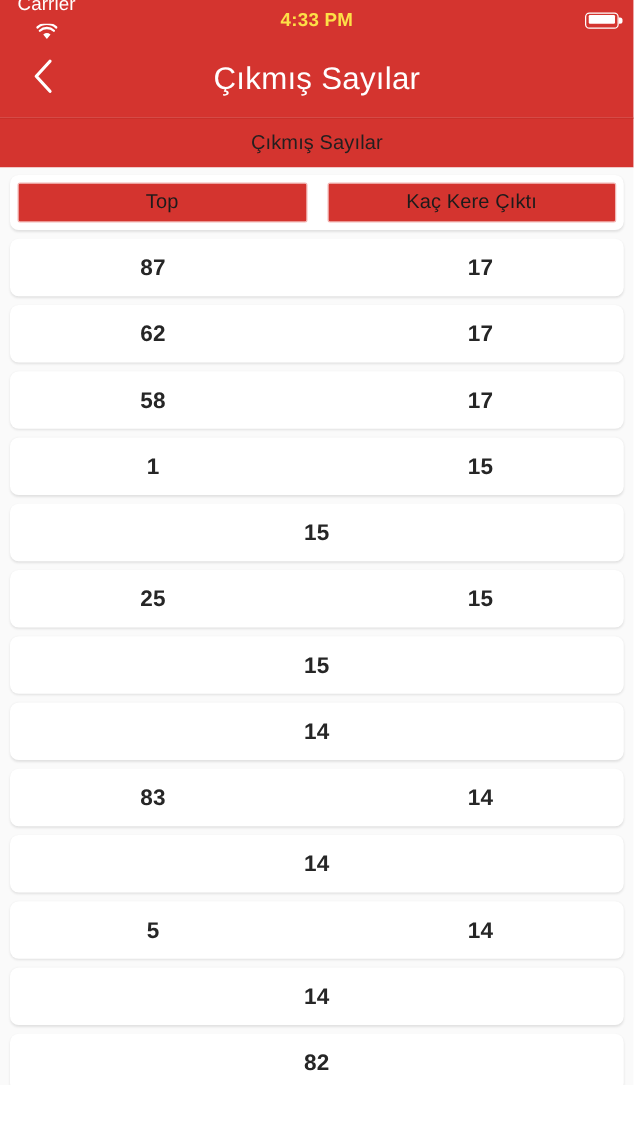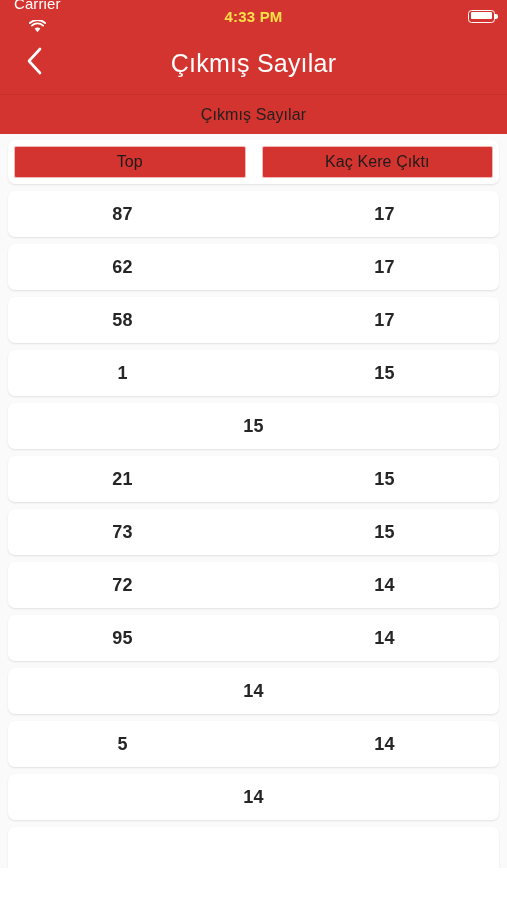--- a/index.html
+++ b/index.html
@@ -261,42 +261,41 @@
       <div class="cell">17</div>
     </div>
     <div class="row-card">
       <div class="cell">1</div>
       <div class="cell">15</div>
     </div>
     <div class="row-card">
       <div class="cell">15</div>
     </div>
     <div class="row-card">
-      <div class="cell">21</div>
+      <div class="cell">25</div>
       <div class="cell">15</div>
     </div>
     <div class="row-card">
-      <div class="cell">73</div>
       <div class="cell">15</div>
     </div>
     <div class="row-card">
-      <div class="cell">72</div>
-      <div class="cell">14</div>
-    </div>
-    <div class="row-card">
-      <div class="cell">95</div>
+      <div class="cell">14</div>
+    </div>
+    <div class="row-card">
+      <div class="cell">83</div>
       <div class="cell">14</div>
     </div>
     <div class="row-card">
       <div class="cell">14</div>
     </div>
     <div class="row-card">
       <div class="cell">5</div>
       <div class="cell">14</div>
     </div>
     <div class="row-card">
       <div class="cell">14</div>
     </div>
     <div class="row-card">
+      <div class="cell">82</div>
     </div>
 
   </div>
 </div>
 
 </body></html>

